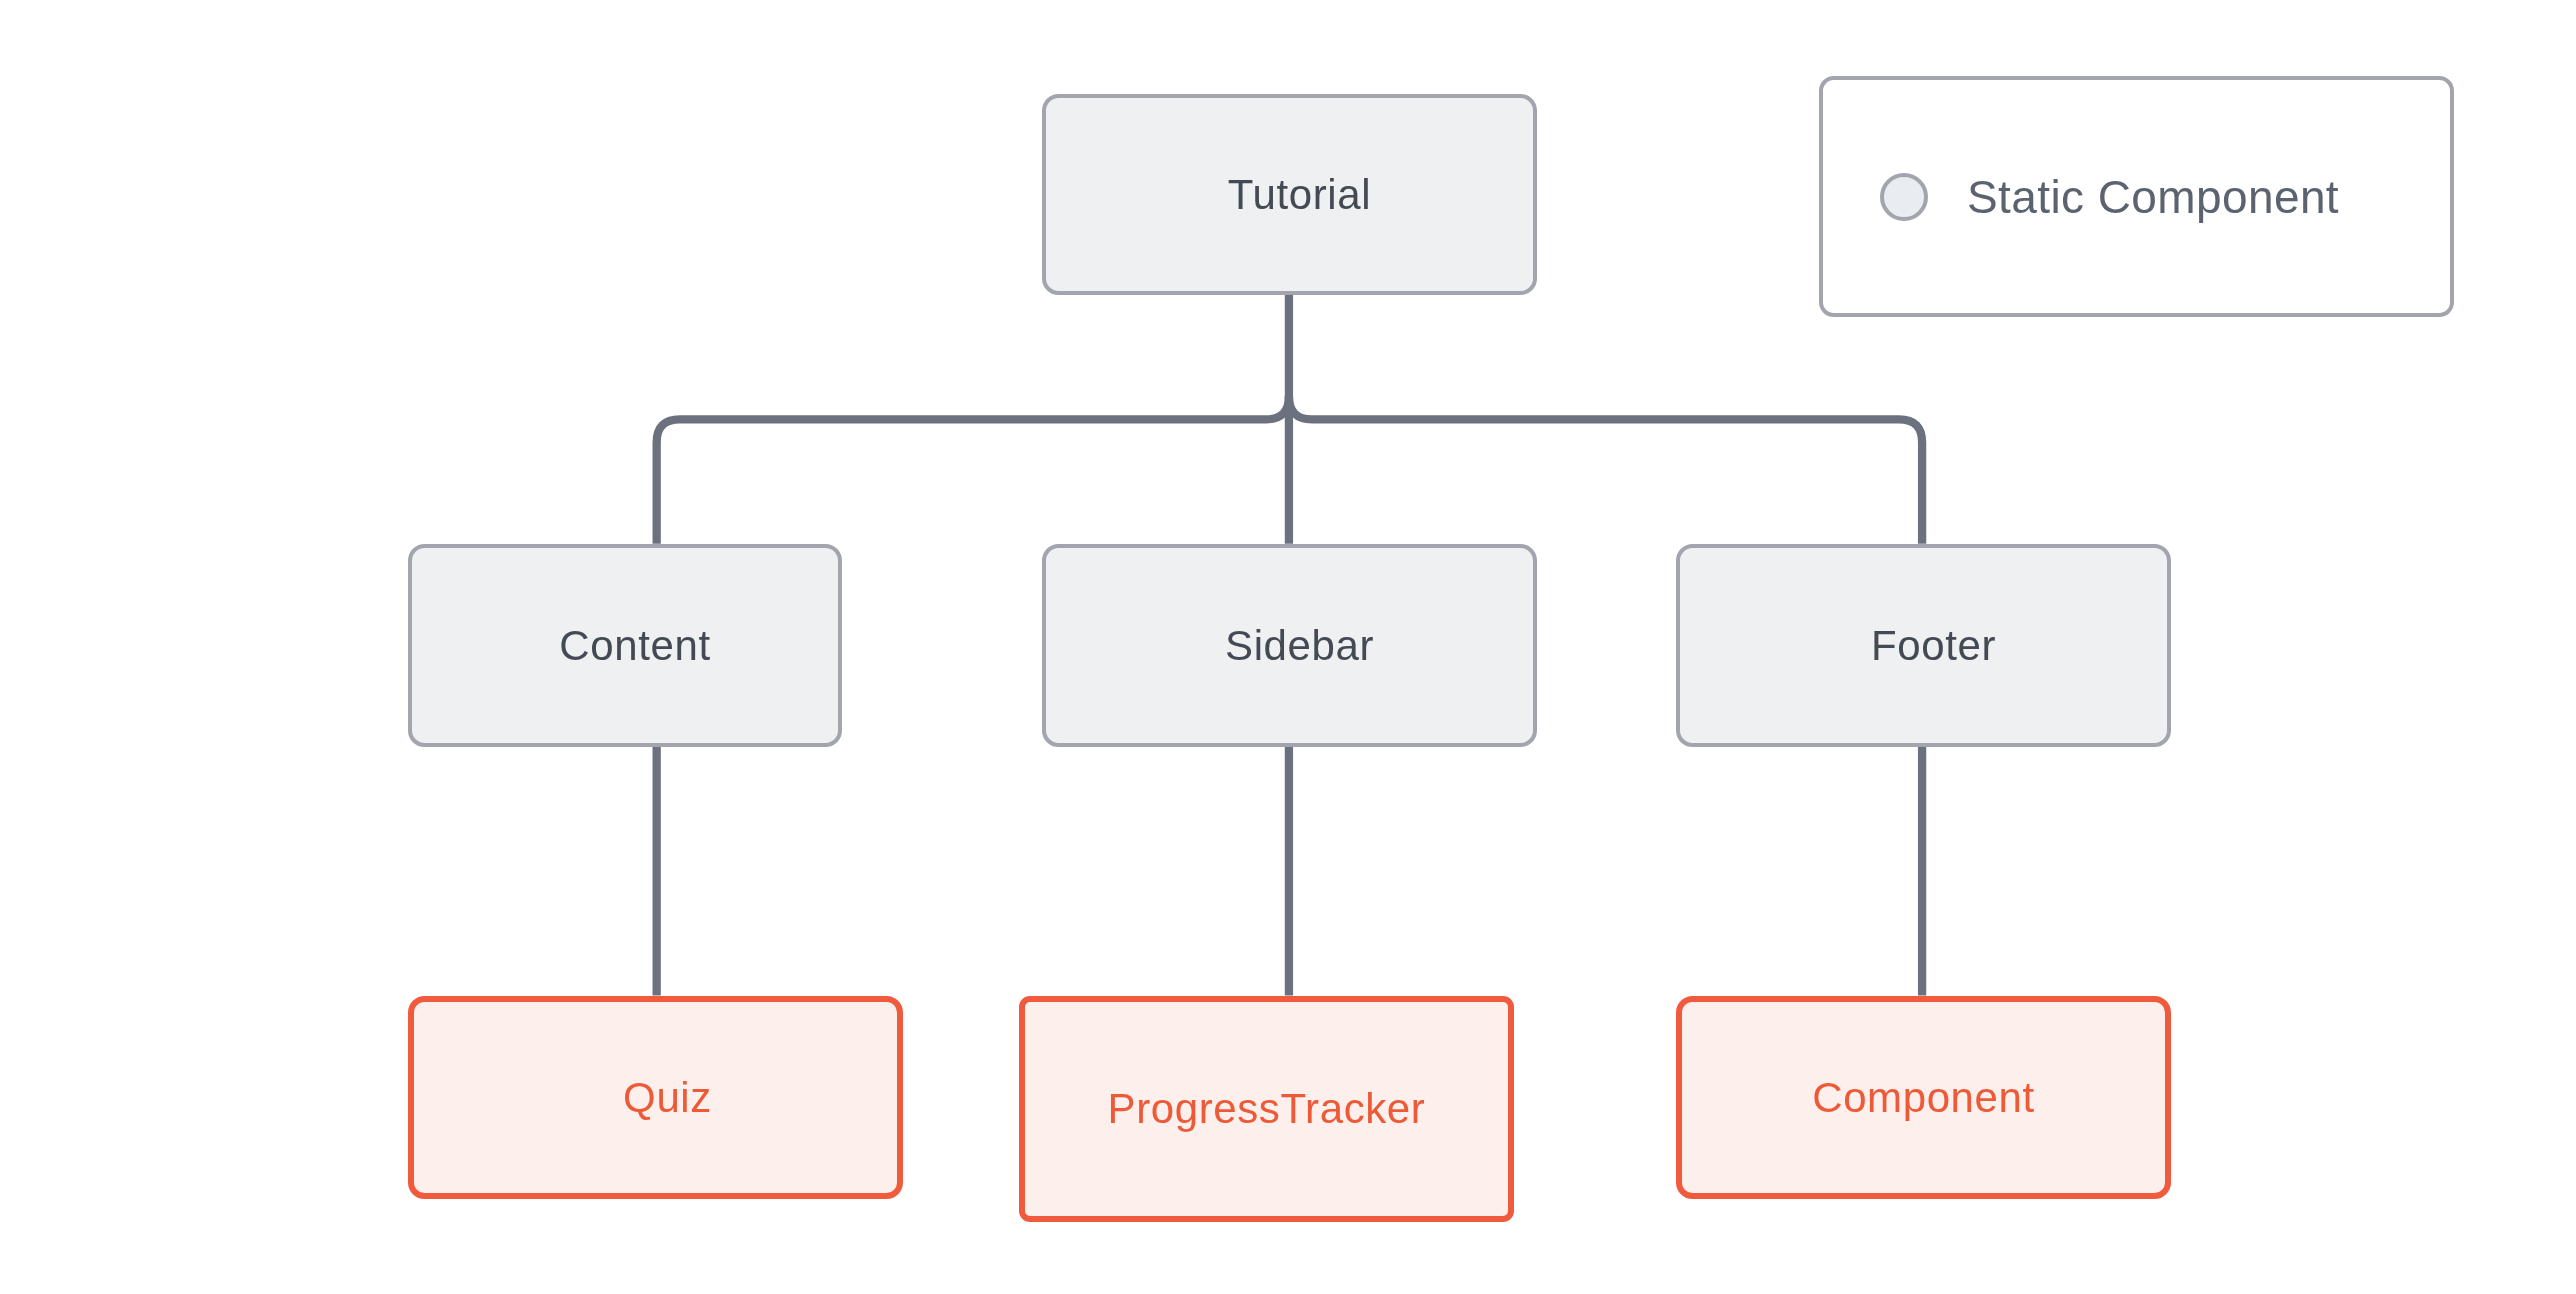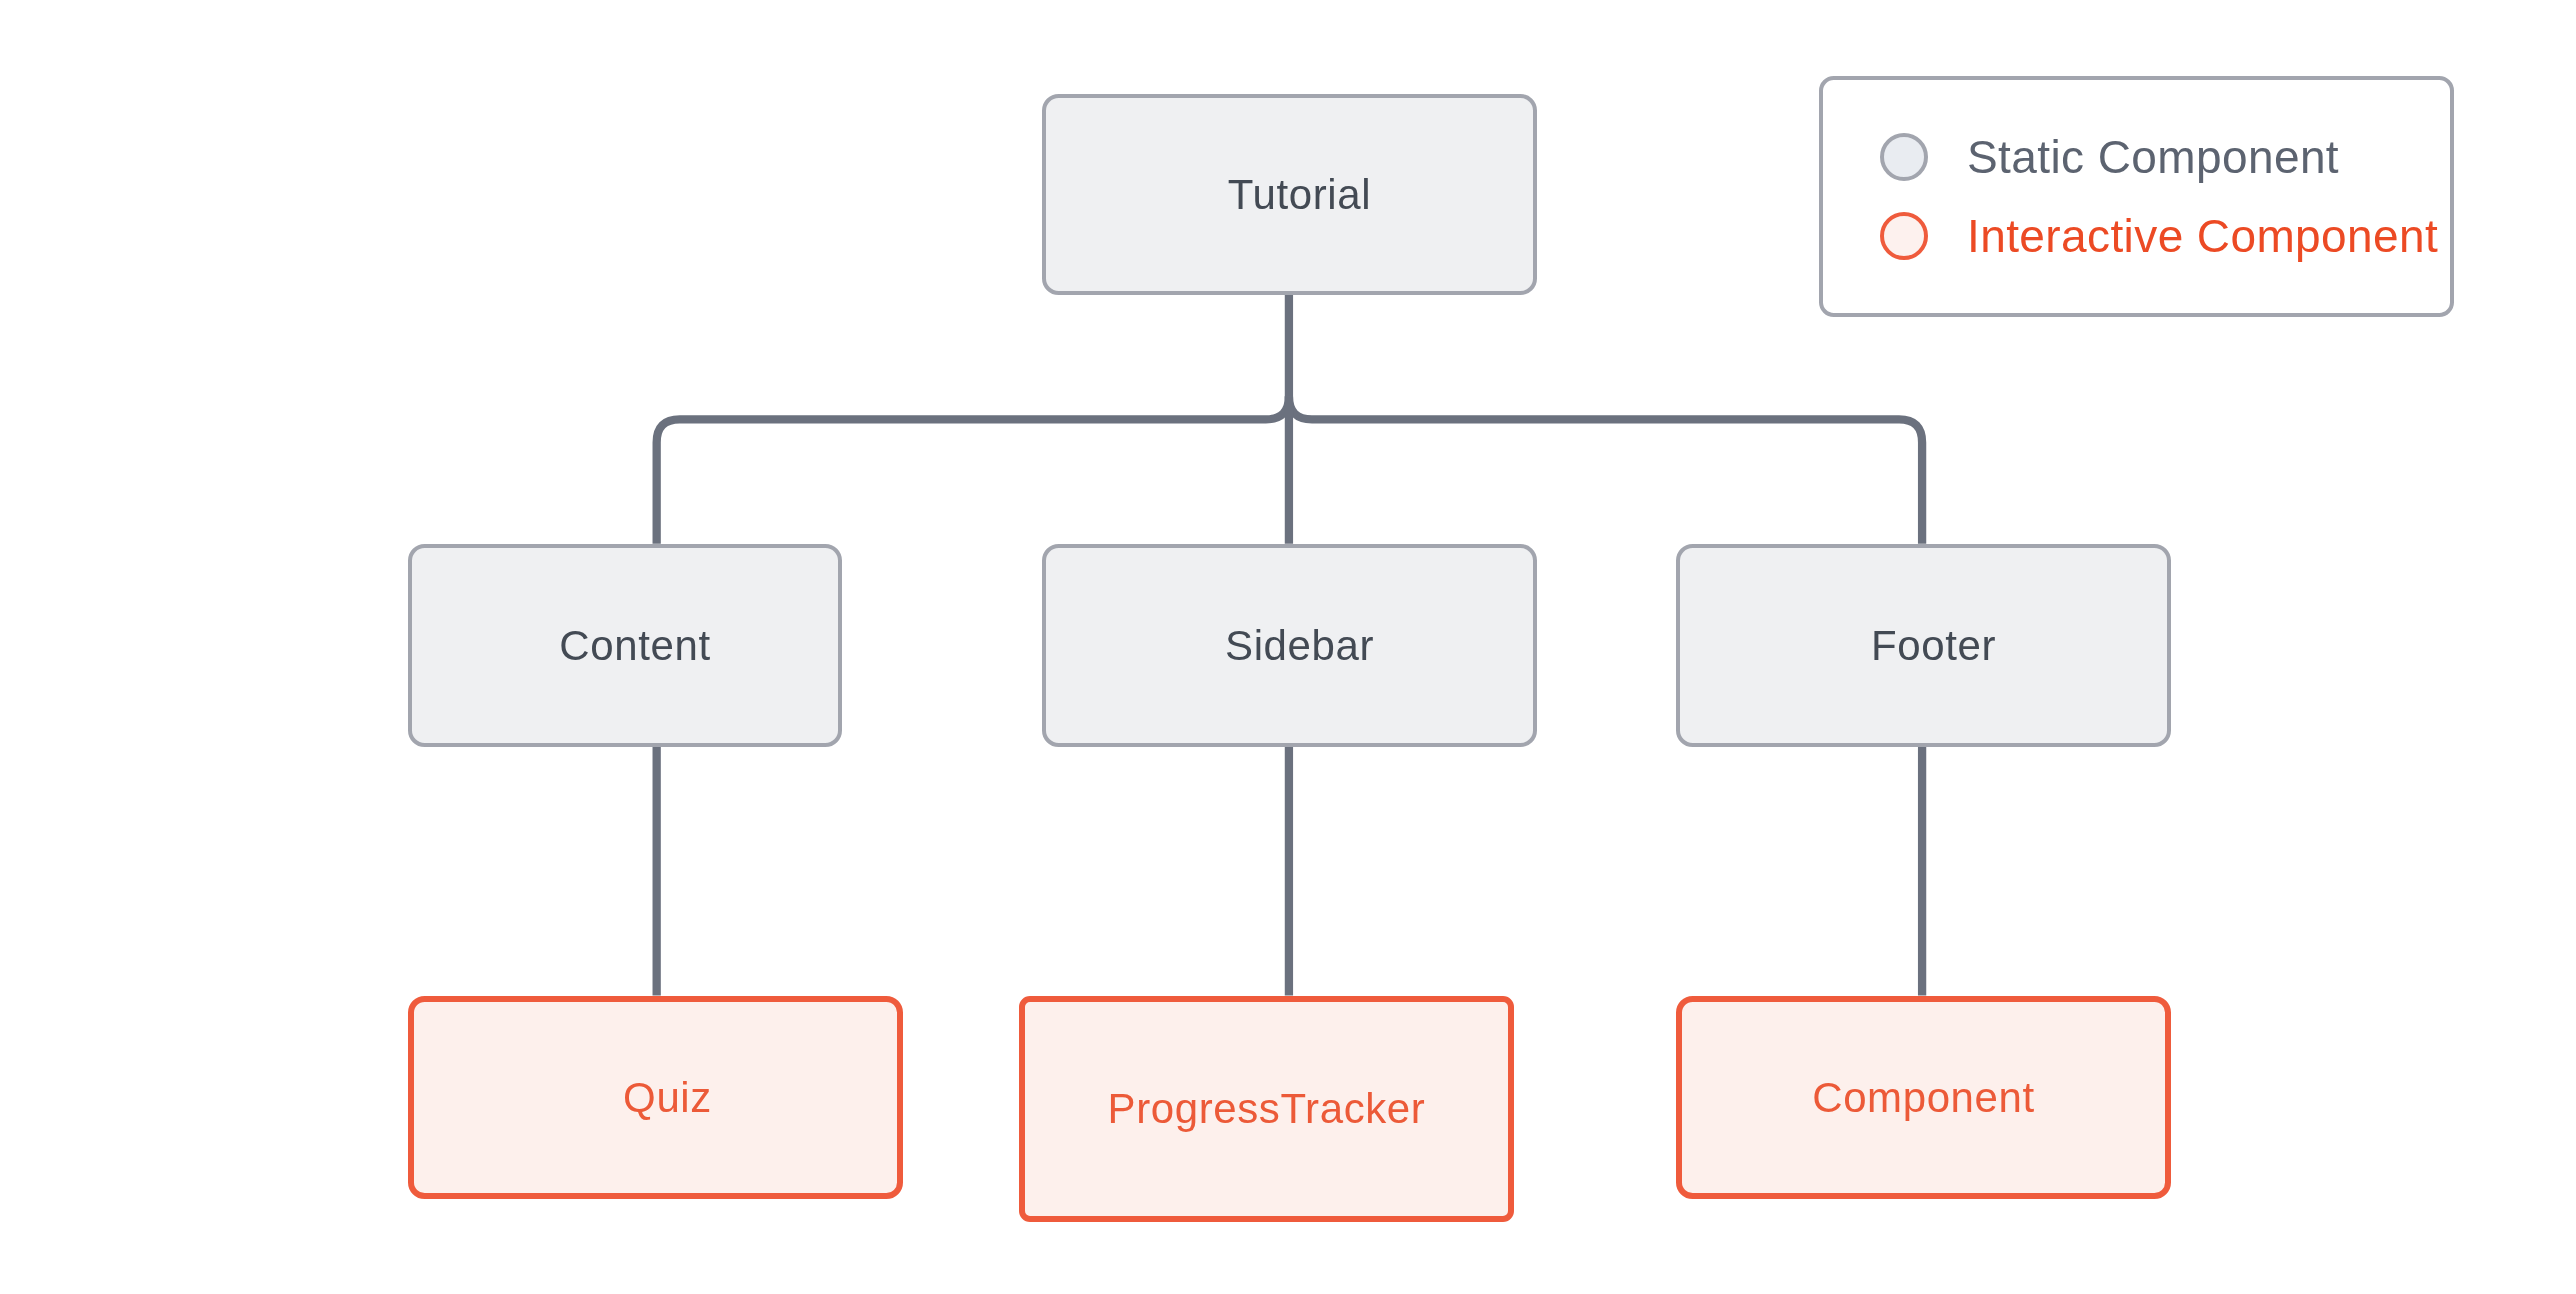--- a/index.html
+++ b/index.html
@@ -150,20 +150,16 @@
 
   <div class="node node-interactive" style="left:1676px; top:996px; width:495px; height:203px;">
     <span class="node-label">Component</span>
   </div>
 
   <div id="legend">
     <div class="legend-row">
       <span class="legend-swatch static"></span>
       <span class="legend-text static">Static Component</span>
     </div>
-    <div class="legend-row">
-      <span class="legend-swatch interactive"></span>
-      <span class="legend-text interactive">Interactive Component</span>
-    </div>
   </div>
 
 </div>
 
 
 </body></html>

